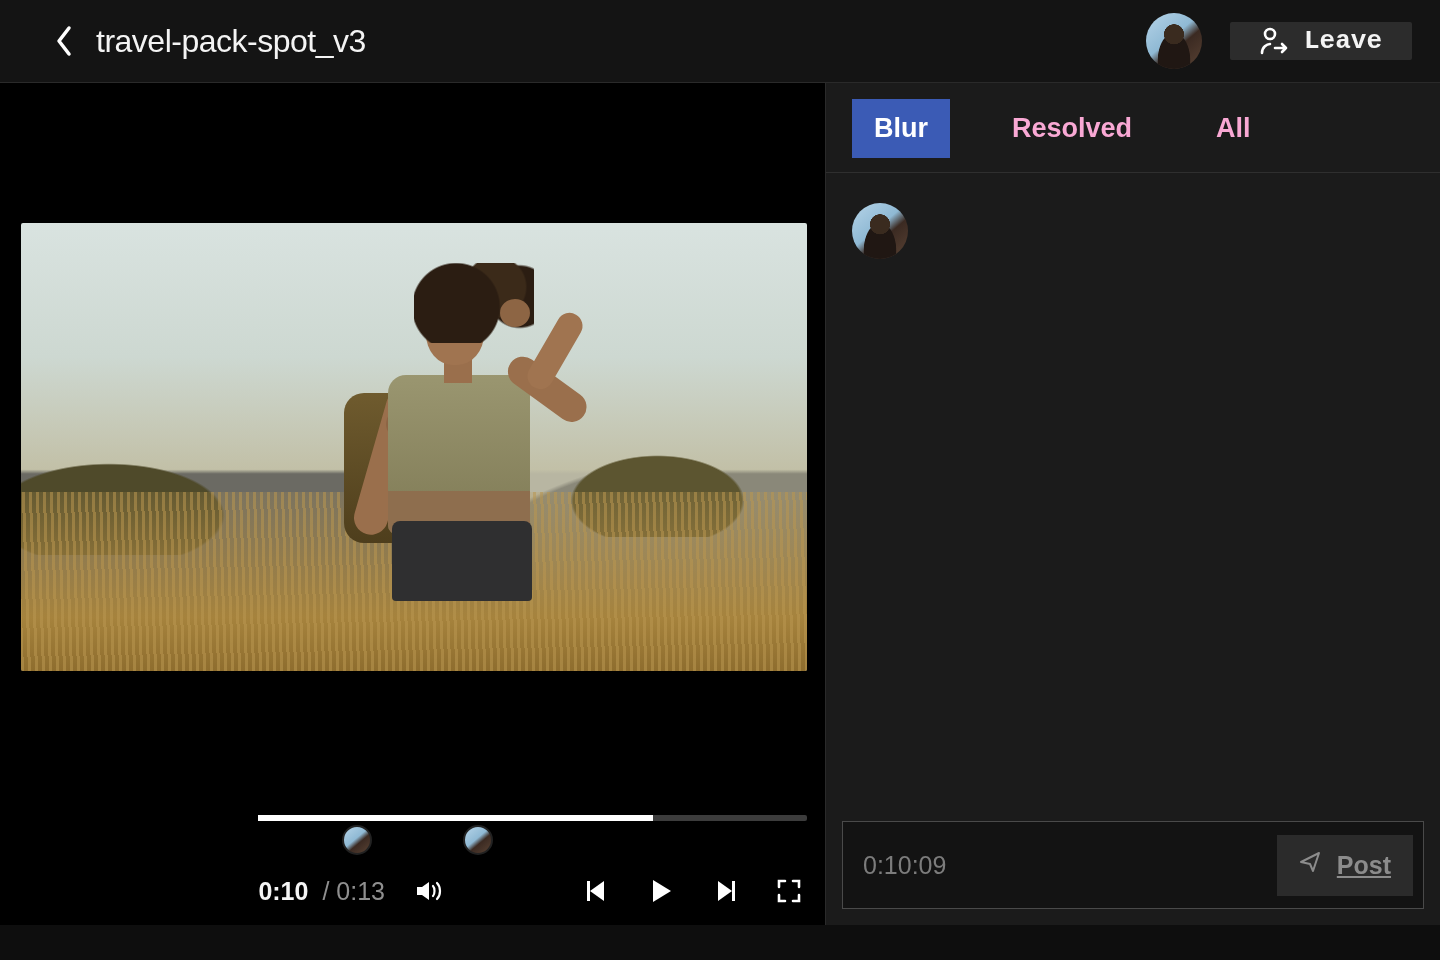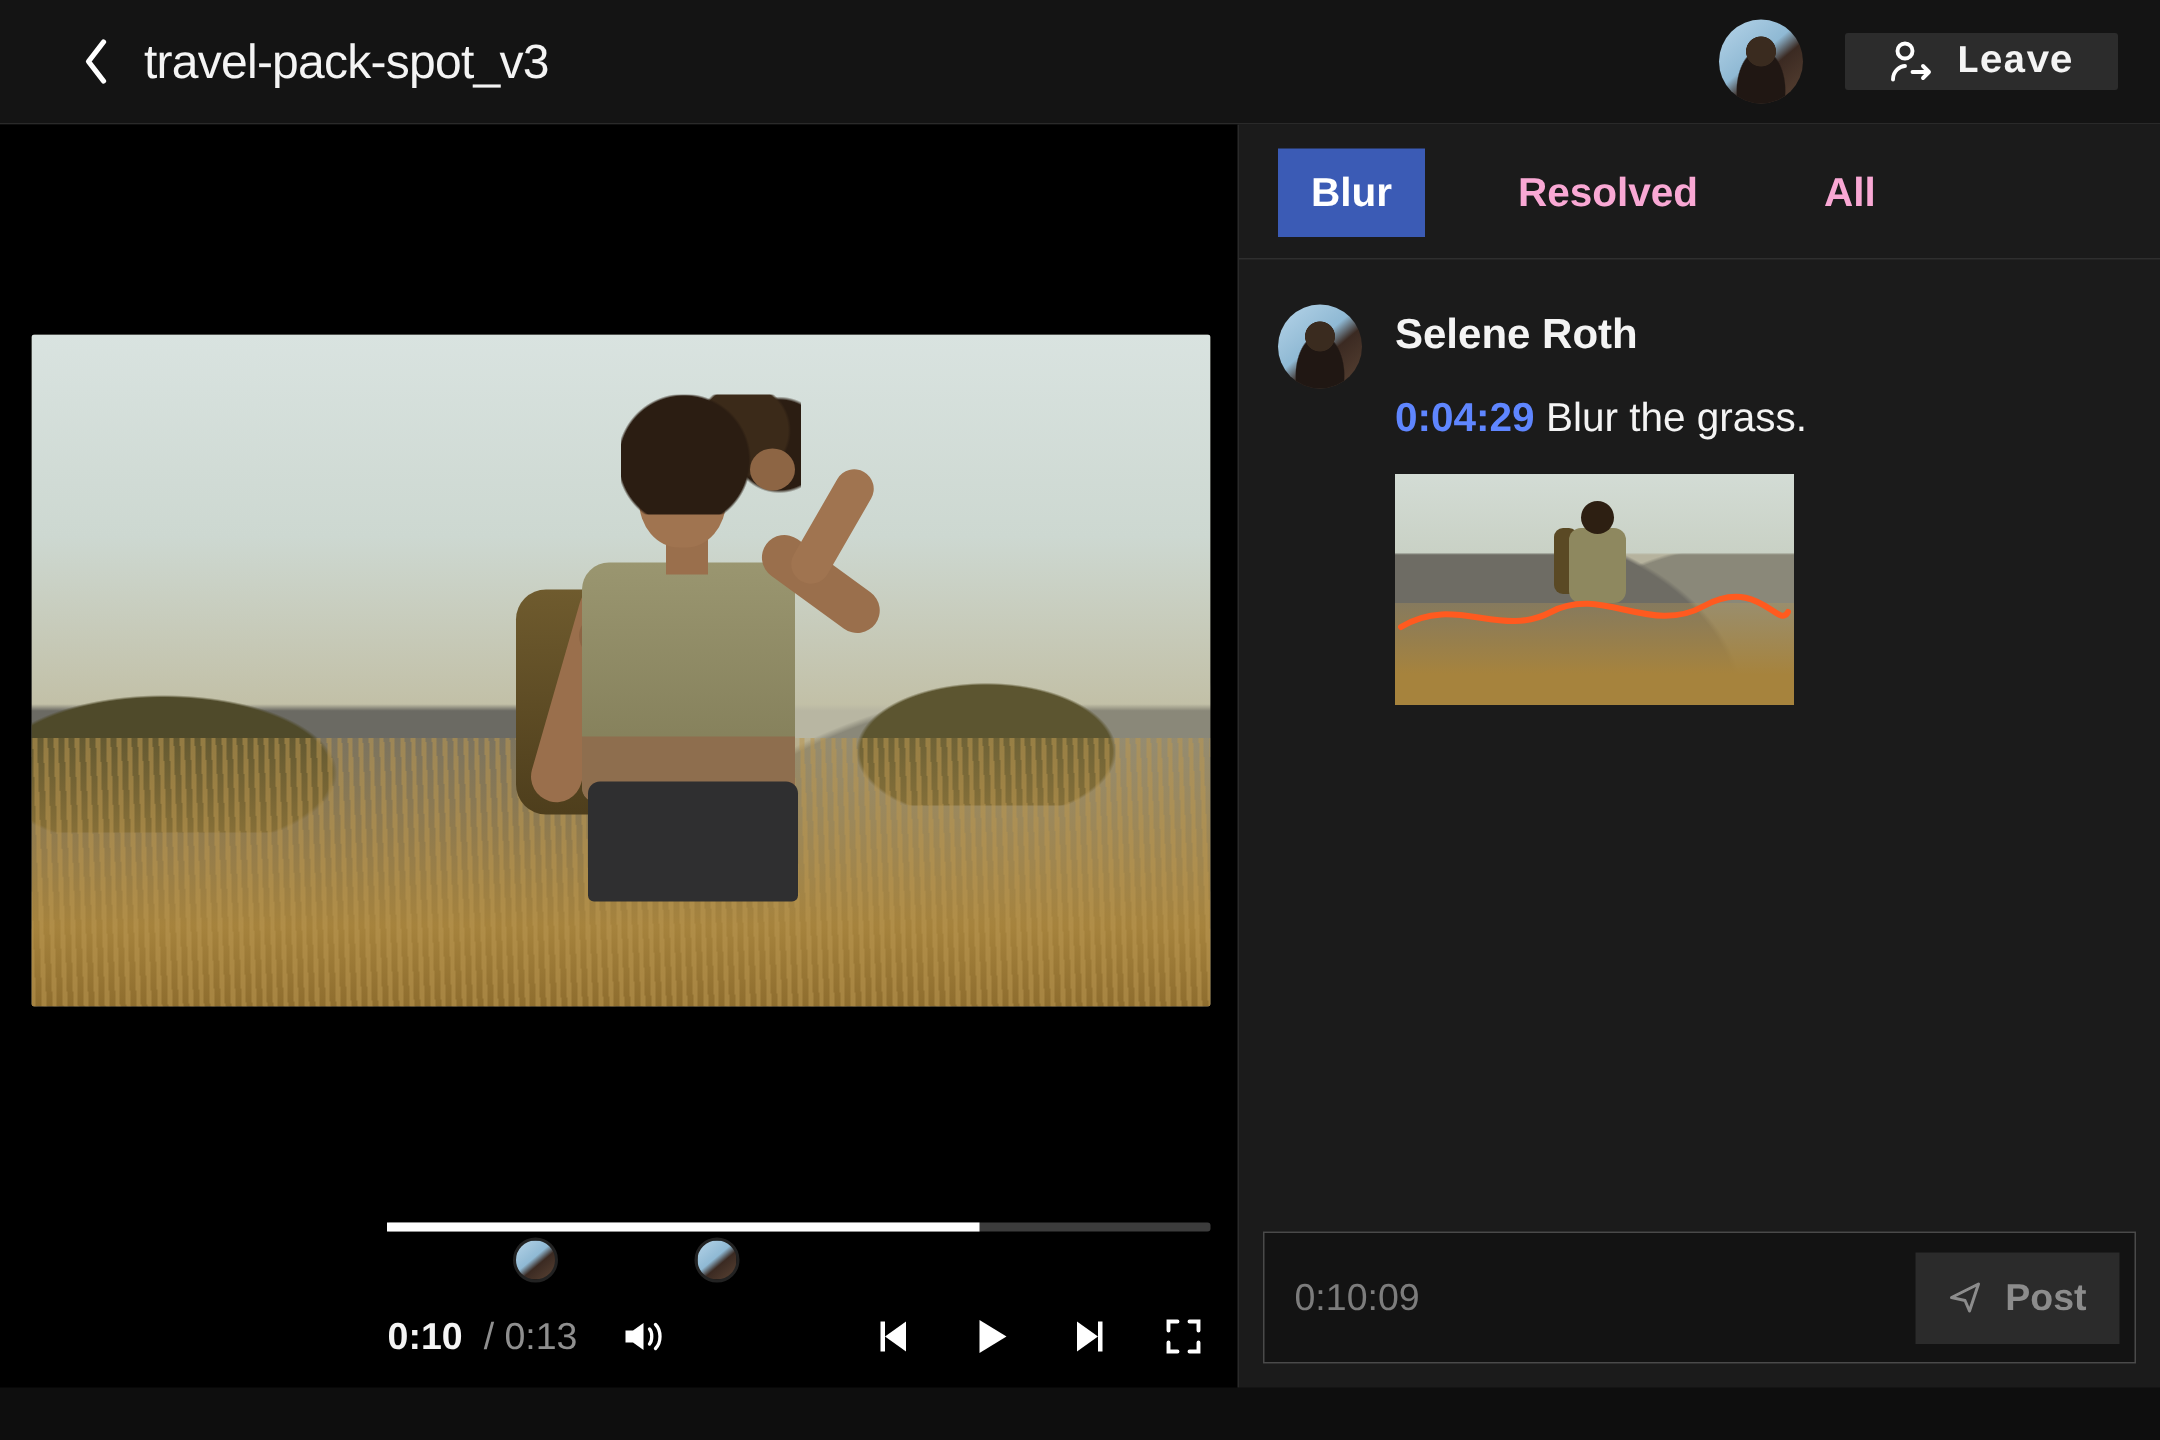--- a/index.html
+++ b/index.html
@@ -222,23 +222,23 @@
 
   .composer {
     position:absolute; left:16px; right:16px; bottom:16px;
     height:88px;
     border:1px solid #4a4a4a;
     background:#131313;
     display:flex; align-items:center; padding:0 10px 0 20px;
   }
   .composer .placeholder { color:#7c7c7c; font-size:25px; flex:1;}
   .post-btn {
-    display:flex; align-items:center; gap:16px;
+    display:flex; align-items:flex-start; gap:16px;
     background:#2b2b2b; color:#8c8c8c;
-    padding:16px 22px; font-size:25px; font-weight:600; cursor:pointer;
+    padding:16px 22px; font-size:25px; font-weight:600; cursor:pointer;text-decoration:underline;
   }
 </style>
 </head>
 <body>
 
 <div class="header">
   <div class="back-btn">
     <svg width="20" height="32" viewBox="0 0 20 32">
       <polyline points="15,3 5,16 15,29" fill="none" stroke="#fff" stroke-width="3.5" stroke-linecap="round" stroke-linejoin="round"></polyline>
     </svg>
@@ -330,38 +330,20 @@
   <div class="side">
     <div class="tabs">
       <div class="tab active">Blur</div>
       <div class="tab">Resolved</div>
       <div class="tab">All</div>
     </div>
 
     <div class="comments">
       <div class="comment">
         <div class="avatar-sm"></div>
-        <div class="comment-body">
-          <div class="author">Selene Roth</div>
-          <div class="c-line">
-            <span class="tc">0:04:29</span>
-            <span>Blur the grass.</span>
-          </div>
-          <div class="thumb">
-            <div class="mini-grass"></div>
-            <div class="mini-fig">
-                <div class="mp"></div>
-                <div class="mt"></div>
-                <div class="mh"></div>
-              </div>
-            <svg class="annot" viewBox="0 0 266 40">
-              <path d="M4 28 C 40 6, 70 36, 104 18 S 170 34, 206 14 S 256 30, 262 18" fill="none" stroke="#ff5a1f" stroke-width="4" stroke-linecap="round"></path>
-            </svg>
-          </div>
-        </div>
       </div>
     </div>
 
     <div class="composer">
       <div class="placeholder">0:10:09</div>
       <div class="post-btn">
         <svg width="22" height="22" viewBox="0 0 22 22">
           <path d="M2 11 L20 2 L14 20 L11 13 L2 11z" fill="none" stroke="#8c8c8c" stroke-width="2" stroke-linejoin="round"></path>
         </svg>
         <span>Post</span>

